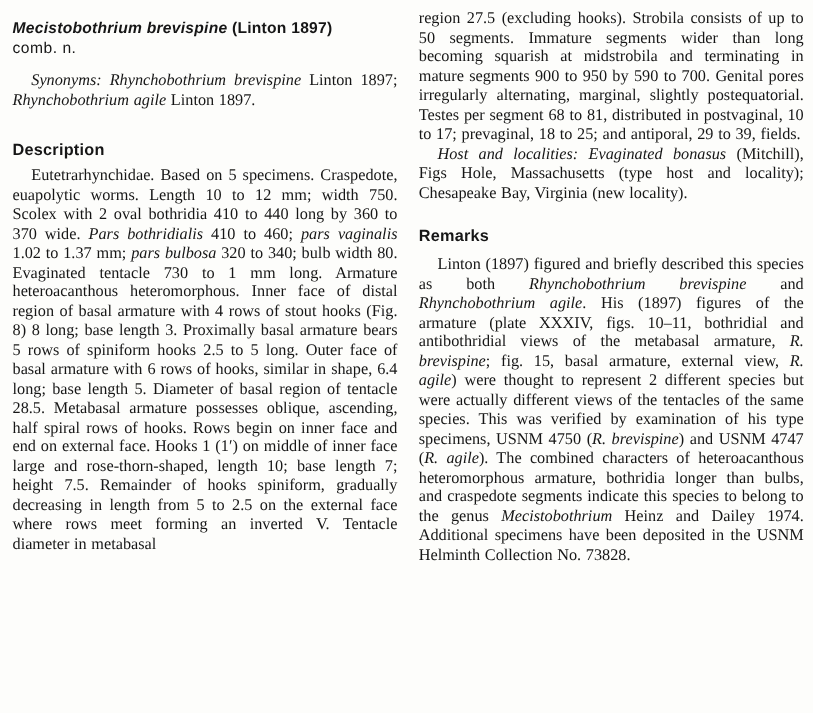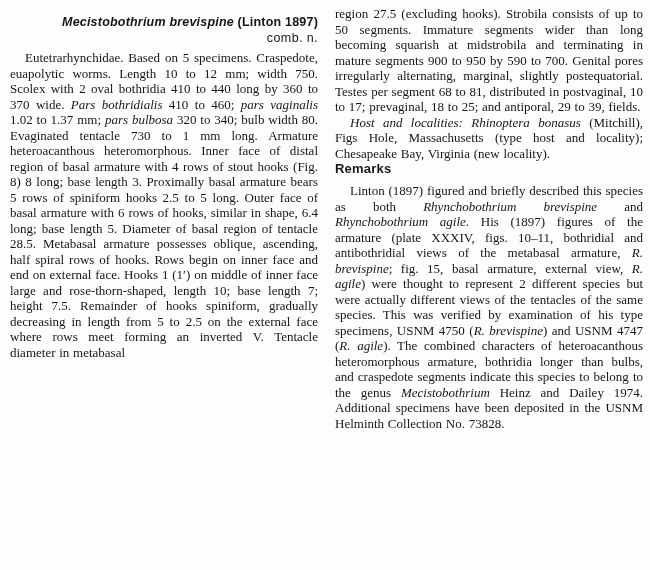--- a/index.html
+++ b/index.html
@@ -16,39 +16,39 @@
     display: flex;
     gap: 17px;
     font-family: "Liberation Serif", serif;
     font-size: 13px;
     line-height: 15.5px;
   }
   .col { width: 308px; flex: 0 0 308px; }
 
   
   .title-block {
-    text-align: right;
+    text-align: left;
     font-family: "Liberation Sans", sans-serif;
     font-size: 12.5px;
     line-height: 16px;
     padding-top: 8px;
   }
   .title-main { font-weight: 700; letter-spacing: 0.2px; }
   .title-comb { font-weight: 400; letter-spacing: 0.4px; }
   .title-figs { font-weight: 400; margin-top: 3px; letter-spacing: 0.6px; }
 
   .section-heading {
     font-family: "Liberation Sans", sans-serif;
     font-weight: 700;
     font-size: 13px;
     line-height: 16px;
     letter-spacing: 0.2px;
   }
   .heading-description { margin-top: 25px; }
-  .heading-remarks { }
+  .heading-remarks { margin-top: 20px; }
 
   
   p { margin: 0; text-align: justify; word-spacing: 0.5px; }
   .indent { text-indent: 15px; }
   .synonyms { margin-top: 10px; }
   .after-heading { margin-top: 4px; }
   .remarks-para { margin-top: 6px; font-family: Liberation Serif, serif; }
   .host-para { }
   .i { font-style: italic; }
 </style>
@@ -57,31 +57,33 @@
 
 <div class="page">
 
   <div class="col">
 
     <div class="title-block">
       <div class="title-main"><span class="i">Mecistobothrium brevispine</span><span> (Linton 1897)</span></div>
       <div class="title-comb">comb. n.</div>
     </div>
 
+    <p class="synonyms indent"><span class="i">Synonyms: Rhynchobothrium brevispine</span><span> Linton 1897; </span><span class="i">Rhynchobothrium agile</span><span> Linton 1897.</span></p>
 
+    <div class="section-heading heading-description">Description</div>
 
     <p class="after-heading indent"><span>Eutetrarhynchidae.  Based on 5 specimens.  Craspedote, euapolytic worms.  Length 10 to 12 mm; width 750.  Scolex with 2 oval bothridia 410 to 440 long by 360 to 370 wide.  </span><span class="i">Pars bothridialis</span><span> 410 to 460; </span><span class="i">pars vaginalis</span><span> 1.02 to 1.37 mm; </span><span class="i">pars bulbosa</span><span> 320 to 340; bulb width 80.  Evaginated tentacle 730 to 1 mm long.  Armature heteroacanthous heteromorphous.  Inner face of distal region of basal armature with 4 rows of stout hooks (Fig. 8) 8 long; base length 3.  Proximally basal armature bears 5 rows of spiniform hooks 2.5 to 5 long.  Outer face of basal armature with 6 rows of hooks, similar in shape, 6.4 long; base length 5.  Diameter of basal region of tentacle 28.5.  Metabasal armature possesses oblique, ascending, half spiral rows of hooks.  Rows begin on inner face and end on external face.  Hooks 1 (1′) on middle of inner face large and rose-thorn-shaped, length 10; base length 7; height 7.5.  Remainder of hooks spiniform, gradually decreasing in length from 5 to 2.5 on the external face where rows meet forming an inverted V.  Tentacle diameter in metabasal</span></p>
 
   </div>
 
   <div class="col">
 
     <p><span>region 27.5 (excluding hooks).  Strobila consists of up to 50 segments.  Immature segments wider than long becoming squarish at midstrobila and terminating in mature segments 900 to 950 by 590 to 700.  Genital pores irregularly alternating, marginal, slightly postequatorial.  Testes per segment 68 to 81, distributed in postvaginal, 10 to 17; prevaginal, 18 to 25; and antiporal, 29 to 39, fields.</span></p>
 
-    <p class="host-para indent"><span class="i">Host and localities:  Rhinoptera bonasus</span><span> (Mitchill), Figs Hole, Massachusetts (type host and locality); Chesapeake Bay, Virginia (new locality).</span></p>
+    <p class="host-para indent"><span class="i">Host and localities:  Evaginated bonasus</span><span> (Mitchill), Figs Hole, Massachusetts (type host and locality); Chesapeake Bay, Virginia (new locality).</span></p>
 
     <div class="section-heading heading-remarks">Remarks</div>
 
     <p class="remarks-para indent"><span>Linton (1897) figured and briefly described this species as both </span><span class="i">Rhynchobothrium brevispine</span><span> and </span><span class="i">Rhynchobothrium agile</span><span>.  His (1897) figures of the armature (plate XXXIV, figs. 10–11, bothridial and antibothridial views of the metabasal armature, </span><span class="i">R. brevispine</span><span>; fig. 15, basal armature, external view, </span><span class="i">R. agile</span><span>) were thought to represent 2 different species but were actually different views of the tentacles of the same species.  This was verified by examination of his type specimens, USNM 4750 (</span><span class="i">R. brevispine</span><span>) and USNM 4747 (</span><span class="i">R. agile</span><span>).  The combined characters of heteroacanthous heteromorphous armature, bothridia longer than bulbs, and craspedote segments indicate this species to belong to the genus </span><span class="i">Mecistobothrium</span><span> Heinz and Dailey 1974.  Additional specimens have been deposited in the USNM Helminth Collection No. 73828.</span></p>
 
   </div>
 
 </div>
 
 </body></html>

